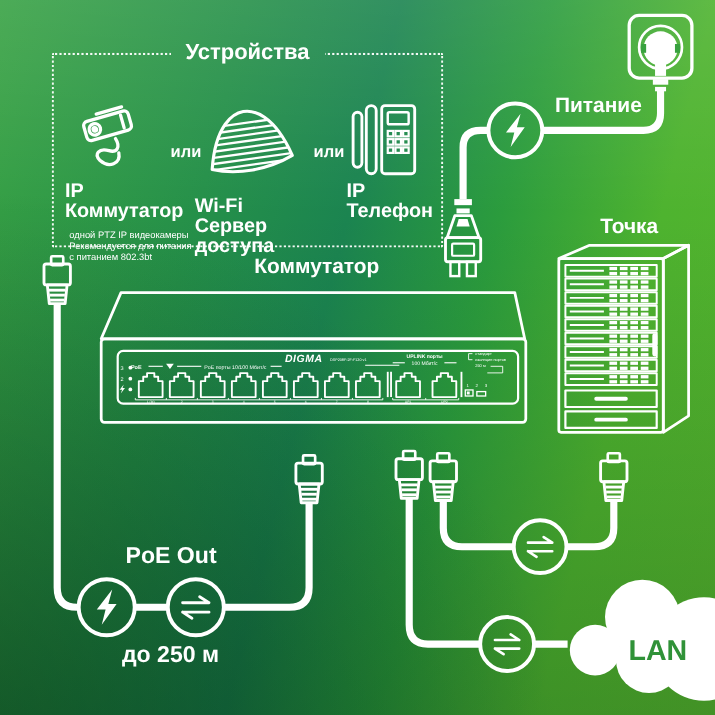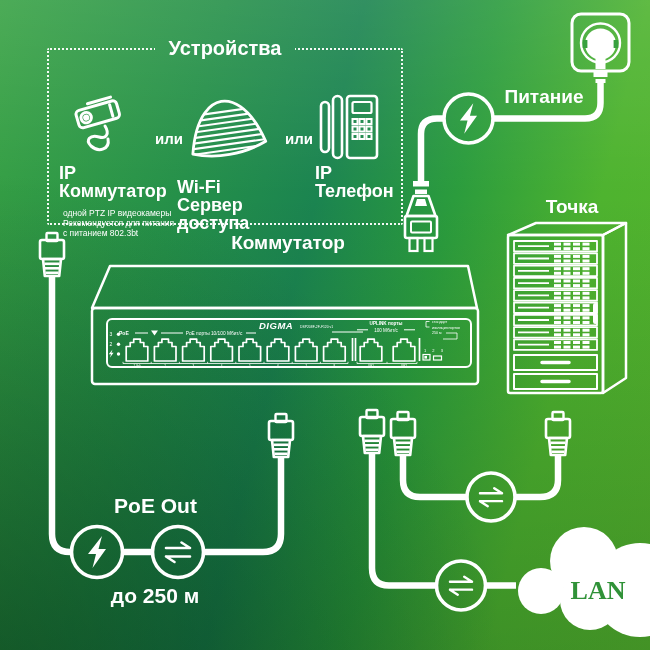--- a/index.html
+++ b/index.html
@@ -16,21 +16,21 @@
   .lbl{position:absolute;font-weight:700;text-align:center;z-index:5;}
   .devbox{
     position:absolute;left:30px;top:20px;width:352px;height:184px;z-index:4;
     border:2px dotted rgba(255,255,255,0.95);border-radius:2px;margin:17px;padding:0;
   }
   .devbox legend{margin:0 auto;padding:0 14px;font-size:20px;font-weight:700;text-align:center;}
   .devbox .abs{position:absolute;}
   .devlabel{font-size:18px;font-weight:700;line-height:18px;text-align:left;}
   .or{font-size:15px;font-weight:700;text-align:right;}
   .footnote{font-size:8.5px;line-height:10px;font-weight:400;text-align:left;}
-  .lan{color:#309238;font-family:Liberation Serif, serif;}
+  .lan{color:#309238;}
 </style>
 </head>
 <body>
 
 <div class="canvas">
 
   <svg width="650" height="650" viewBox="0 0 650 650" style="left:0;top:0;z-index:1">
     <defs>
       <g id="rj45">
         <rect x="-5.5" y="0" width="11" height="8" rx="1" fill="none" stroke="#fff" stroke-width="2.4"></rect>

